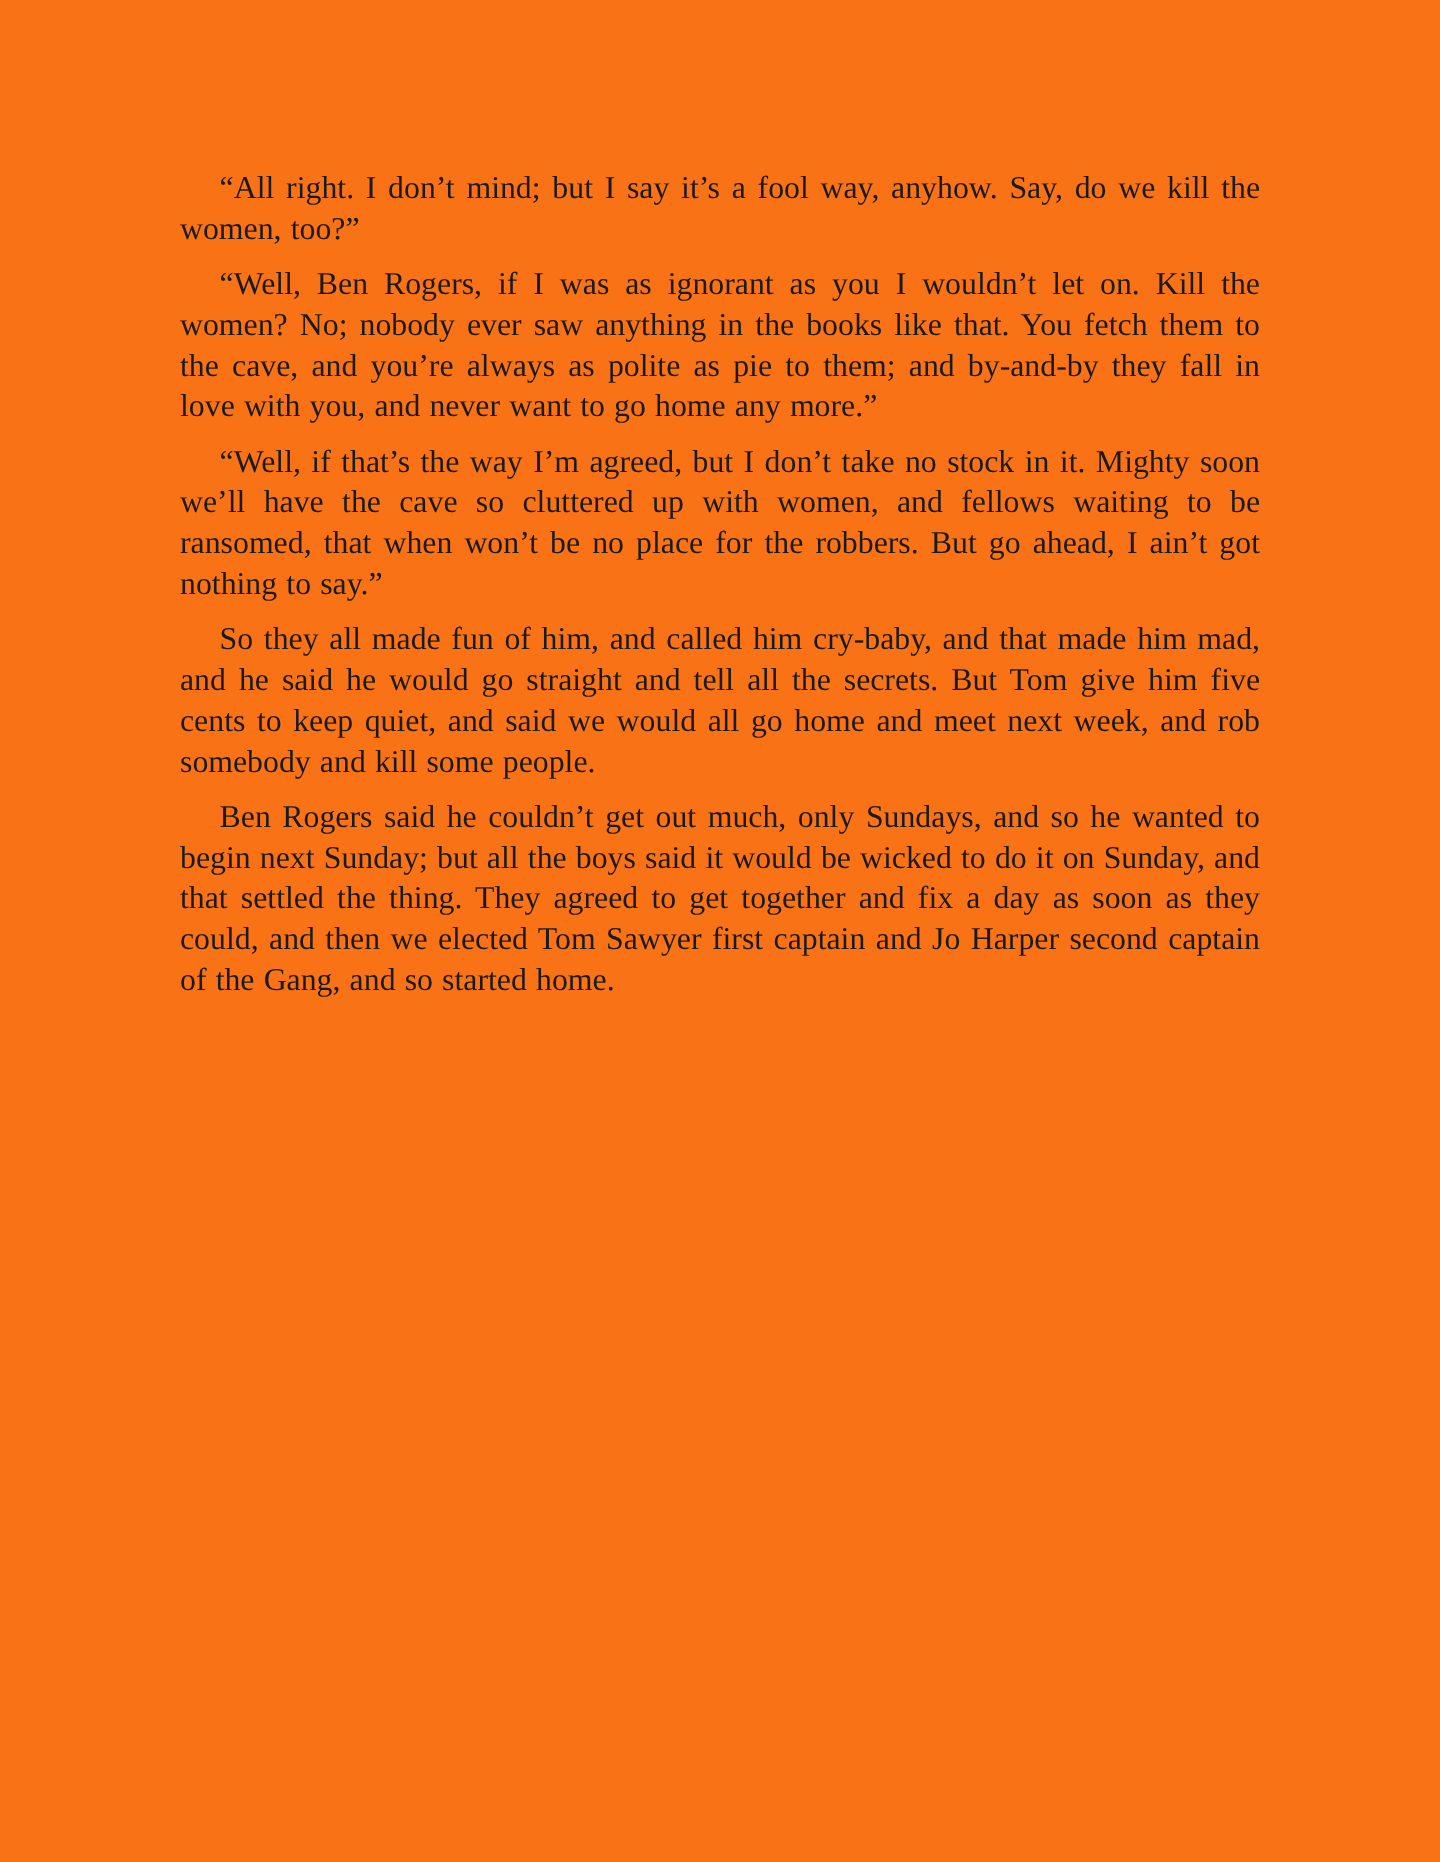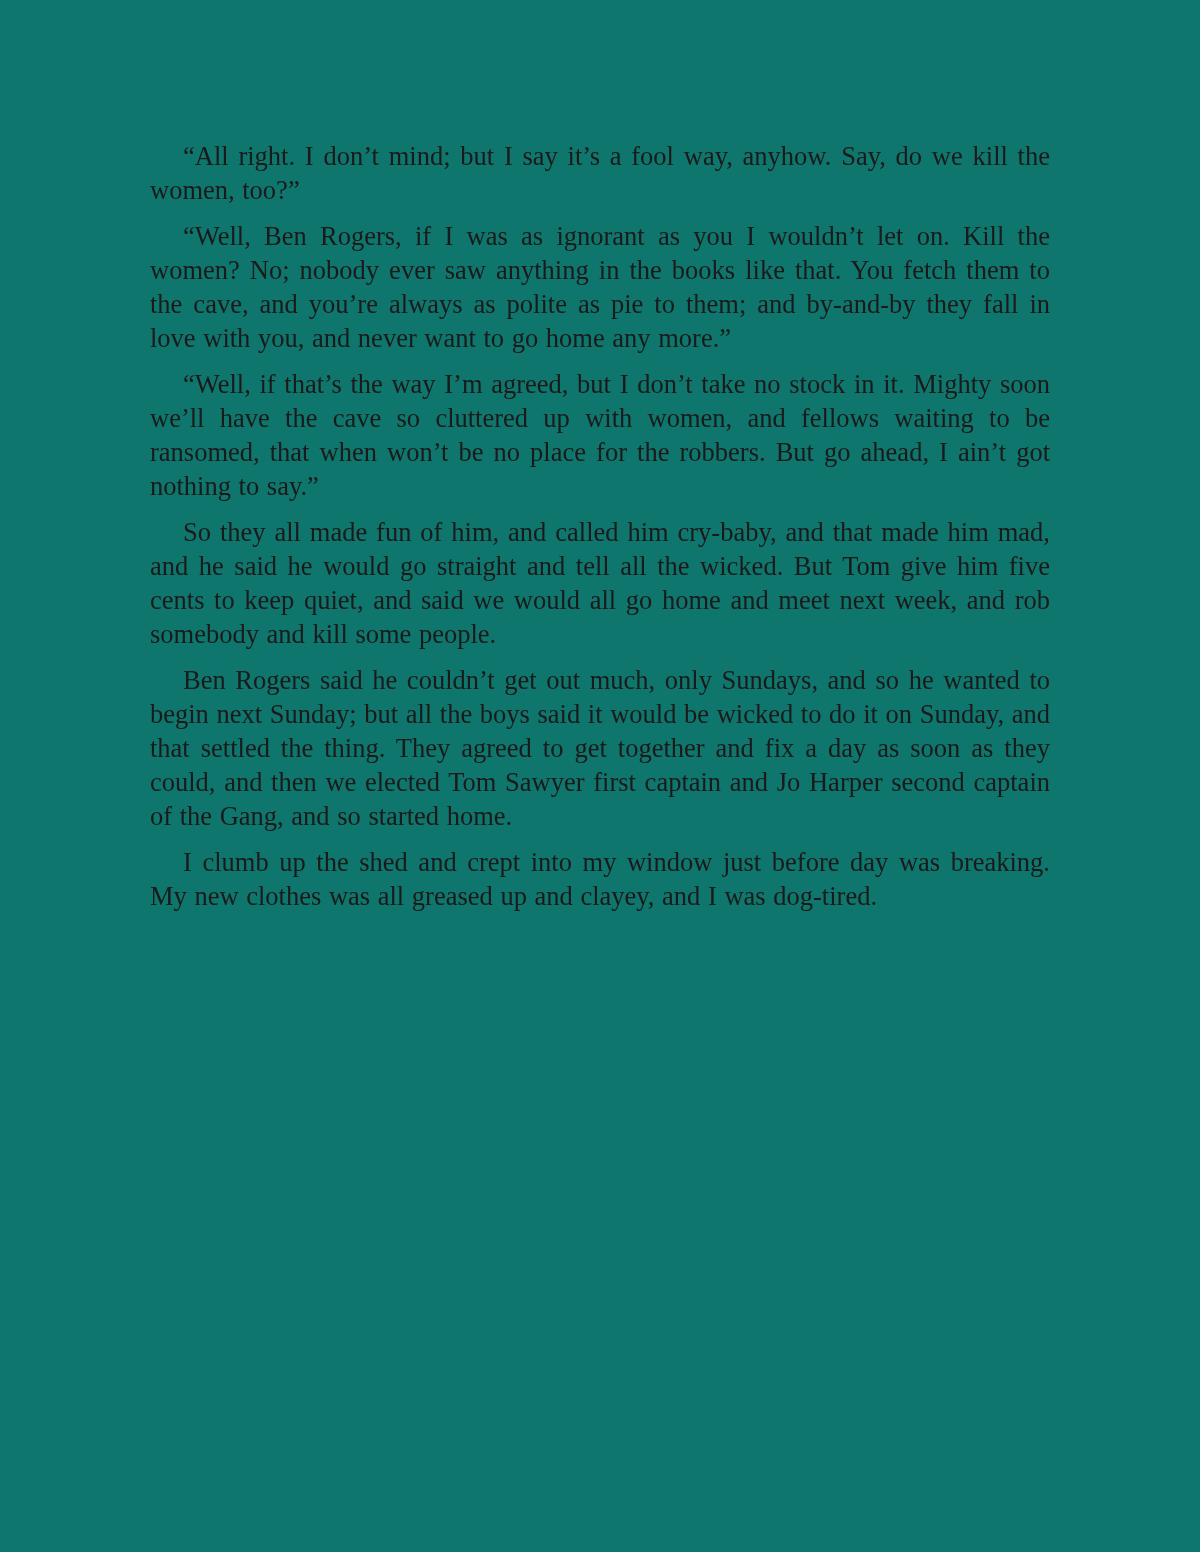--- a/index.html
+++ b/index.html
@@ -11,21 +11,21 @@
 
   body {
     height: 1552px;
     position: relative;
     font-family: "Liberation Serif", "DejaVu Serif", serif;
   }
 
   .page {
     width: 1200px;
     height: 1552px;
-    background: #0f766e;
+    background: #f97316;
     overflow: hidden;
   }
 
   .page-text {
     padding: 139px 150px 0 150px;
     color: #1a1a1a;
   }
 
   .para {
     font-size: 26.5px;
@@ -37,17 +37,16 @@
   }
 </style>
 </head>
 <body>
 
 <div class="page">
   <div class="page-text">
       <p class="para">“All right. I don’t mind; but I say it’s a fool way, anyhow. Say, do we kill the women, too?”</p>
       <p class="para">“Well, Ben Rogers, if I was as ignorant as you I wouldn’t let on. Kill the women? No; nobody ever saw anything in the books like that. You fetch them to the cave, and you’re always as polite as pie to them; and by-and-by they fall in love with you, and never want to go home any more.”</p>
       <p class="para">“Well, if that’s the way I’m agreed, but I don’t take no stock in it. Mighty soon we’ll have the cave so cluttered up with women, and fellows waiting to be ransomed, that when won’t be no place for the robbers. But go ahead, I ain’t got nothing to say.”</p>
-      <p class="para">So they all made fun of him, and called him cry-baby, and that made him mad, and he said he would go straight and tell all the wicked. But Tom give him five cents to keep quiet, and said we would all go home and meet next week, and rob somebody and kill some people.</p>
+      <p class="para">So they all made fun of him, and called him cry-baby, and that made him mad, and he said he would go straight and tell all the secrets. But Tom give him five cents to keep quiet, and said we would all go home and meet next week, and rob somebody and kill some people.</p>
       <p class="para">Ben Rogers said he couldn’t get out much, only Sundays, and so he wanted to begin next Sunday; but all the boys said it would be wicked to do it on Sunday, and that settled the thing. They agreed to get together and fix a day as soon as they could, and then we elected Tom Sawyer first captain and Jo Harper second captain of the Gang, and so started home.</p>
-      <p class="para">I clumb up the shed and crept into my window just before day was breaking. My new clothes was all greased up and clayey, and I was dog-tired.</p>
     </div>
 </div>
 
 </body></html>

